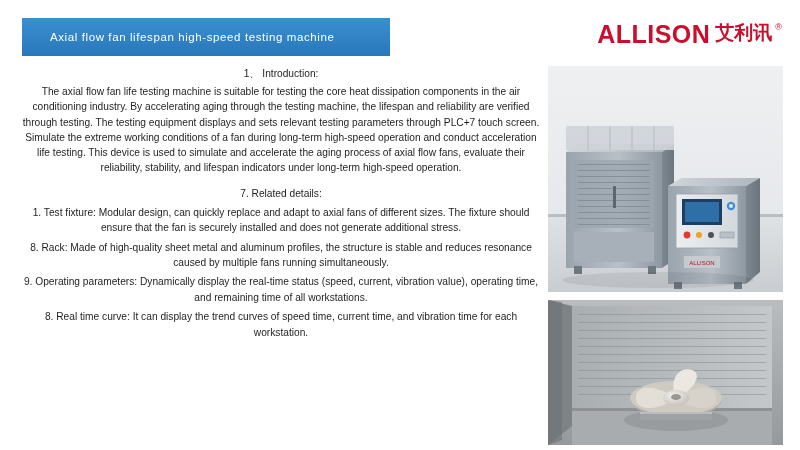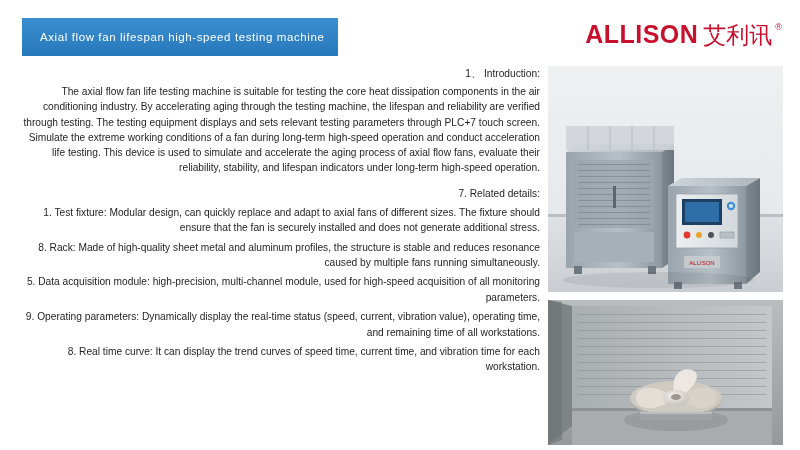--- a/index.html
+++ b/index.html
@@ -18,28 +18,28 @@
     position: relative;
     width: 800px;
     height: 450px;
   }
 
   
   .title-banner {
     position: absolute;
     left: 22px;
     top: 18px;
-    width: 316px;
+    width: 368px;
     height: 38px;
     background: #2b7fc1;
     background: linear-gradient(180deg, #3a8fd0 0%, #2878bb 100%);
     display: flex;
     align-items: center;
     box-sizing: border-box;
-    padding-left: 18px;
+    padding-left: 28px;
   }
   .title-banner span {
     color: #ffffff;
     font-size: 11.5px;
     letter-spacing: 0.6px;
     white-space: nowrap;
   }
 
   .logo-wrap {
     position: absolute;
@@ -51,22 +51,22 @@
   .logo-latin {
     color: #c8102e;
     font-size: 25px;
     font-weight: bold;
     letter-spacing: 0.5px;
     line-height: 1;
     font-family: "Liberation Sans", sans-serif;
   }
   .logo-cn {
     color: #c8102e;
-    font-size: 23px;
-    font-weight: normal;
+    font-size: 19px;
+    font-weight: bold;
     margin-left: 5px;
     line-height: 1.15;
     font-family: "DejaVu Sans", sans-serif;
   }
   .logo-reg {
     color: #c8102e;
     font-size: 9px;
     margin-left: 3px;
     line-height: 1;
     margin-top: 1px;
@@ -77,21 +77,21 @@
     position: absolute;
     left: 22px;
     top: 66px;
     width: 518px;
   }
   .text-col p {
     margin: 0 0 4.5px 0;
     font-size: 10.2px;
     line-height: 15.2px;
     color: #1f1f1f;
-    text-align: right;
+    text-align: center;
   }
   .text-col p.section {
     margin-bottom: 3px;
   }
   .text-col p.para {
     margin-bottom: 11px;
   }
 
   
   .photo-top {
@@ -128,21 +128,20 @@
     <span class="logo-cn">艾利讯</span>
     <span class="logo-reg">®</span>
   </div>
 
   <div class="text-col">
     <p class="section">1、 Introduction:</p>
     <p class="para">The axial flow fan life testing machine is suitable for testing the core heat dissipation components in the air conditioning industry. By accelerating aging through the testing machine, the lifespan and reliability are verified through testing. The testing equipment displays and sets relevant testing parameters through PLC+7 touch screen. Simulate the extreme working conditions of a fan during long-term high-speed operation and conduct acceleration life testing. This device is used to simulate and accelerate the aging process of axial flow fans, evaluate their reliability, stability, and lifespan indicators under long-term high-speed operation.</p>
     <p class="section">7.   Related details:</p>
     <p>1. Test fixture: Modular design, can quickly replace and adapt to axial fans of different sizes. The fixture should ensure that the fan is securely installed and does not generate additional stress.</p>
     <p>8. Rack: Made of high-quality sheet metal and aluminum profiles, the structure is stable and reduces resonance caused by multiple fans running simultaneously.</p>
-    <p>5. Data acquisition module: high-precision, multi-channel module, used for high-speed acquisition of all monitoring parameters.</p>
     <p>9. Operating parameters: Dynamically display the real-time status (speed, current, vibration value), operating time, and remaining time of all workstations.</p>
     <p>8. Real time curve: It can display the trend curves of speed time, current time, and vibration time for each workstation.</p>
 
   </div>
 
   <div class="photo-top">
     <svg width="235" height="226" viewBox="0 0 235 226" xmlns="http://www.w3.org/2000/svg">
       <defs>
         <linearGradient id="gFloor" x1="0" y1="0" x2="0" y2="1">
           <stop offset="0" stop-color="#dfe2e5"></stop>

